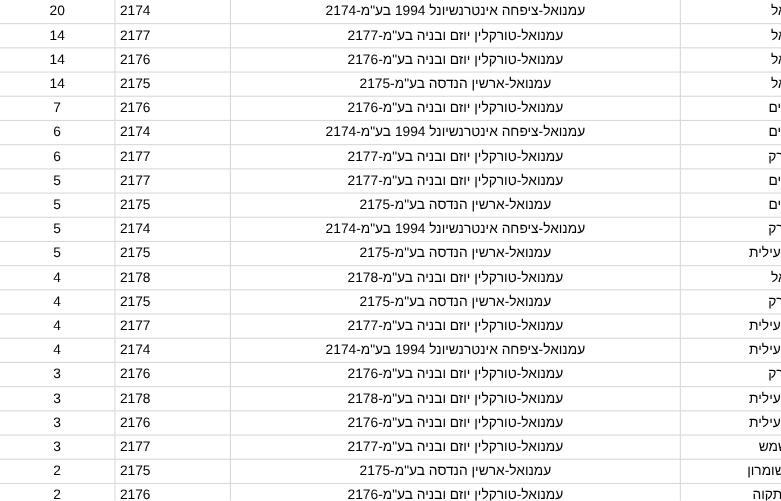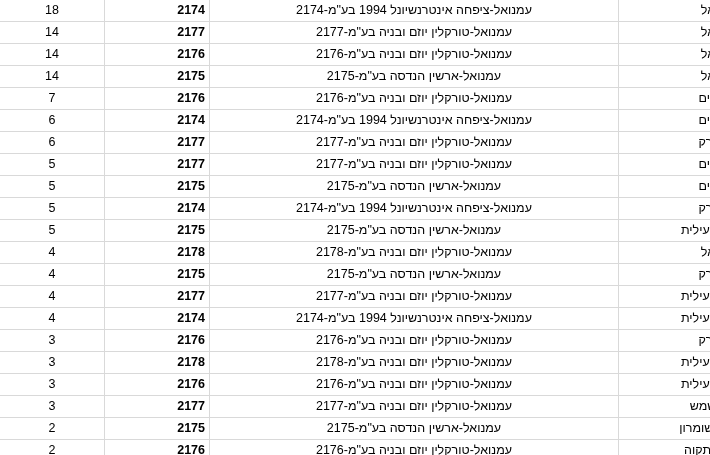--- a/index.html
+++ b/index.html
@@ -31,42 +31,41 @@
   }
   table.grid tr td:last-child {
     border-right: none;
   }
   .col-count {
     width: 96px;
     text-align: center;
   }
   .col-code {
     width: 96px;
-    text-align: right;
-    font-weight: bold;
+    text-align: left;
   }
   .col-name {
     width: 400px;
     text-align: center;
     direction: rtl;
   }
   .col-city {
     width: 116px;
     text-align: right;
     direction: rtl;
     padding-right: 8px;
   }
 </style>
 </head>
 <body>
 
 <table class="grid">
   <tbody>
       <tr>
-        <td class="col-count">18</td>
+        <td class="col-count">20</td>
         <td class="col-code">2174</td>
         <td class="col-name">עמנואל-ציפחה אינטרנשיונל 1994 בע"מ-2174</td>
         <td class="col-city">עמנואל</td>
       </tr>
       <tr>
         <td class="col-count">14</td>
         <td class="col-code">2177</td>
         <td class="col-name">עמנואל-טורקלין יוזם ובניה בע"מ-2177</td>
         <td class="col-city">עמנואל</td>
       </tr>

